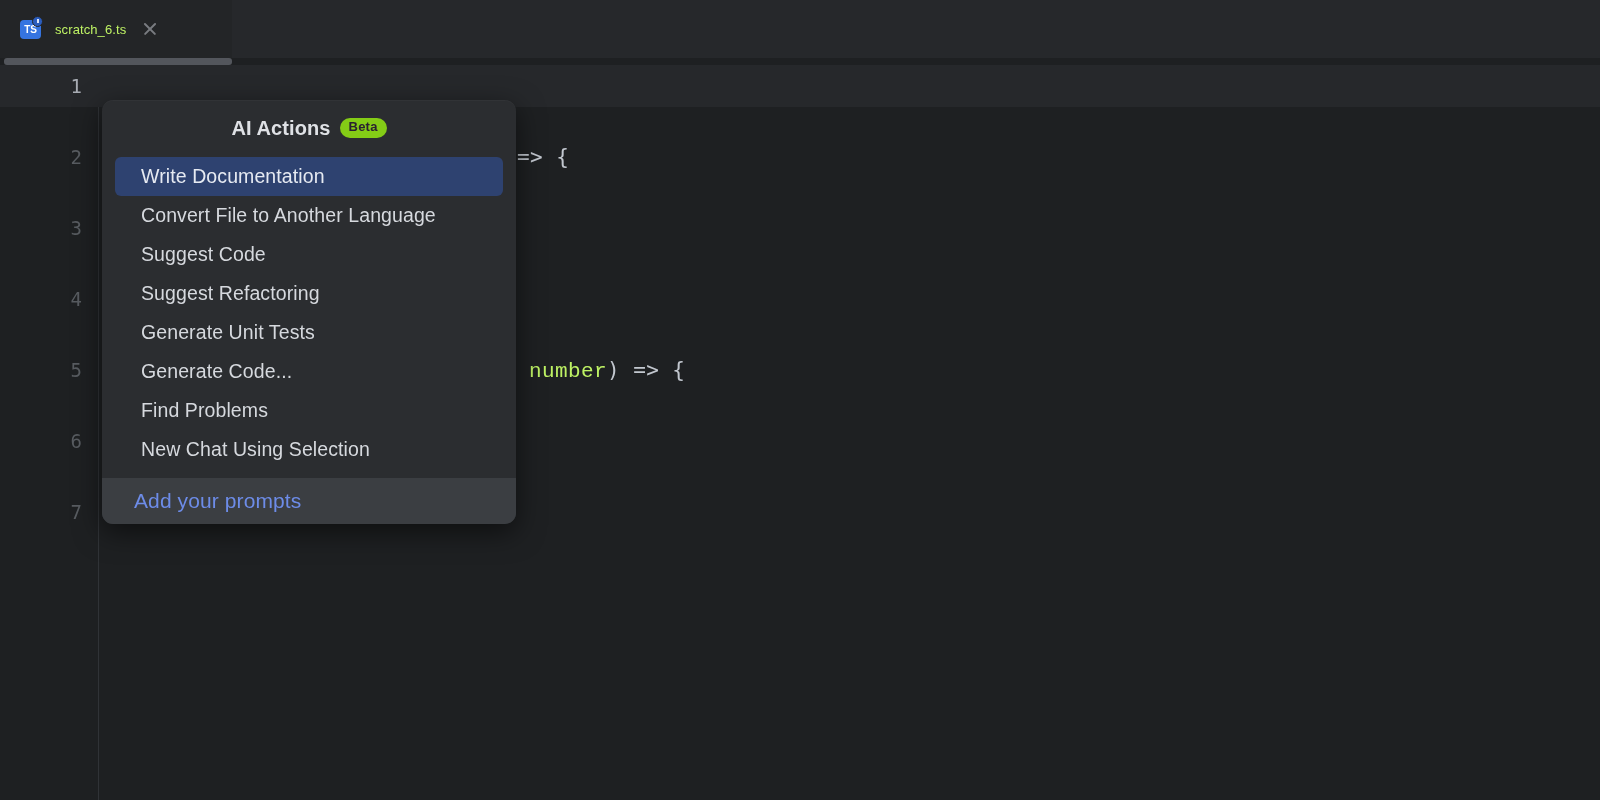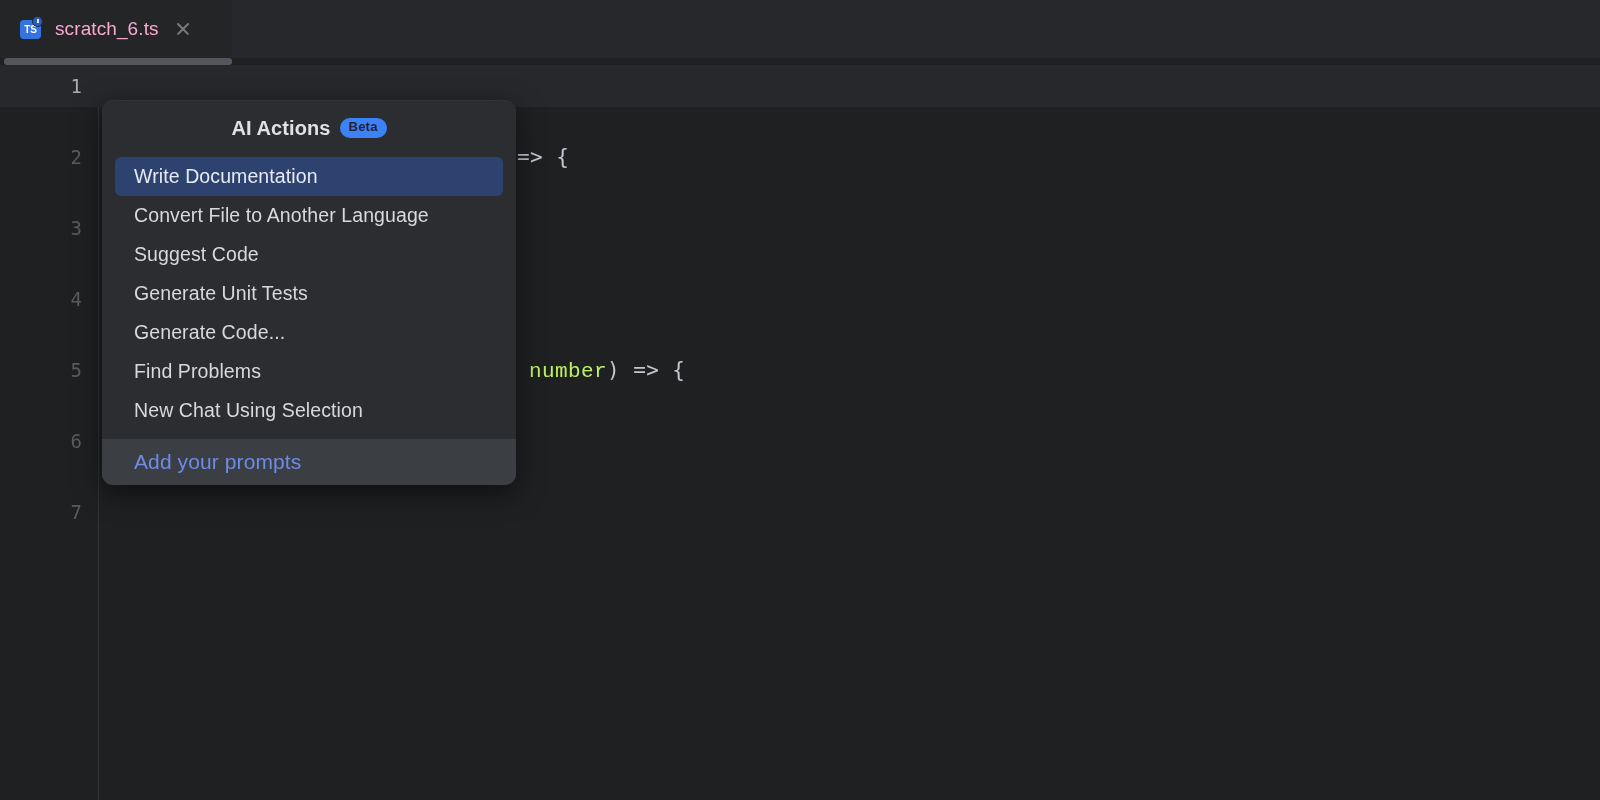--- a/index.html
+++ b/index.html
@@ -38,21 +38,21 @@
   .tab-icon .badge {
     position:absolute; right:-1px; top:-2px; width:11px; height:11px;
     background:#2b5dbd; border-radius:50%;
     border:1.5px solid #232527;
   }
   .tab-icon .badge::after {
     content:""; position:absolute; left:4px; top:2px;
     width:1.5px; height:3.5px; background:#dfe6f5;
   }
   .tab-title {
-    font-size:19px; color:#f9a8d4; white-space:nowrap;
+    font-size:13px; color:#bef264; white-space:nowrap;
     letter-spacing:0.1px;
   }
   .tab-close {
     margin-left:14px; width:20px; height:20px; position:relative;
     flex:0 0 20px; opacity:.72;
   }
   .tab-close::before, .tab-close::after {
     content:""; position:absolute; left:2px; top:9px;
     width:16px; height:1.7px; background:#9a9da3; border-radius:1px;
   }
@@ -104,28 +104,28 @@
     overflow:hidden;
   }
   .popup-header {
     height:50px; display:flex; align-items:center; justify-content:center;
     gap:9px; padding-top:6px;
   }
   .popup-title {
     font-size:20px; font-weight:700; color:#dfe1e5; letter-spacing:.1px;
   }
   .beta-badge {
-    display:inline-block; background:#3b82f6; color:#2a2130;
+    display:inline-block; background:#84cc16; color:#2a2130;
     font-size:13px; font-weight:600; letter-spacing:.2px;
     padding:2px 9px 3px; border-radius:10px; line-height:1.15;
   }
   .menu { padding:7px 13px 9px; }
   .menu-item {
     height:39px; display:flex; align-items:center;
-    padding:0 0 0 19px; border-radius:6px;
+    padding:0 0 0 26px; border-radius:6px;
     font-size:19.5px; color:#d6d9de; letter-spacing:.1px;
     white-space:nowrap;
   }
   .menu-item.selected { background:#2e4270; color:#e6eaf2; }
   .popup-footer {
     background:#3b3e42;
     height:46px; display:flex; align-items:center;
     padding-left:32px;
   }
   .footer-link {
@@ -193,20 +193,21 @@
   <div class="popup">
     <div class="popup-header">
       <span class="popup-title">AI Actions</span>
       <span class="beta-badge">Beta</span>
     </div>
 
     <div class="menu">
       <div class="menu-item selected">Write Documentation</div>
       <div class="menu-item">Convert File to Another Language</div>
       <div class="menu-item">Suggest Code</div>
+      <div class="menu-item">Suggest Refactoring</div>
       <div class="menu-item">Generate Unit Tests</div>
       <div class="menu-item">Generate Code...</div>
       <div class="menu-item">Find Problems</div>
       <div class="menu-item">New Chat Using Selection</div>
     </div>
 
     <div class="popup-footer">
       <span class="footer-link">Add your prompts</span>
     </div>
   </div>

